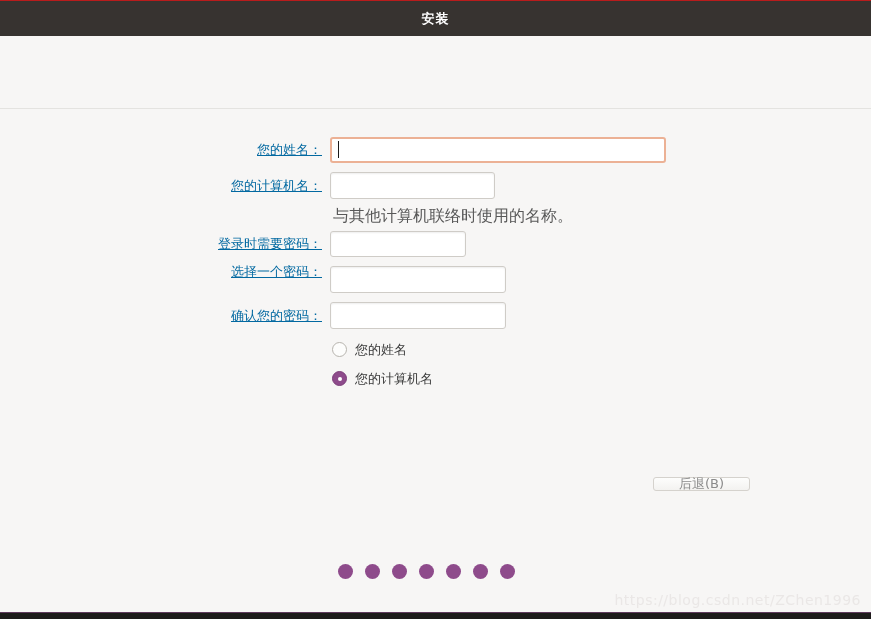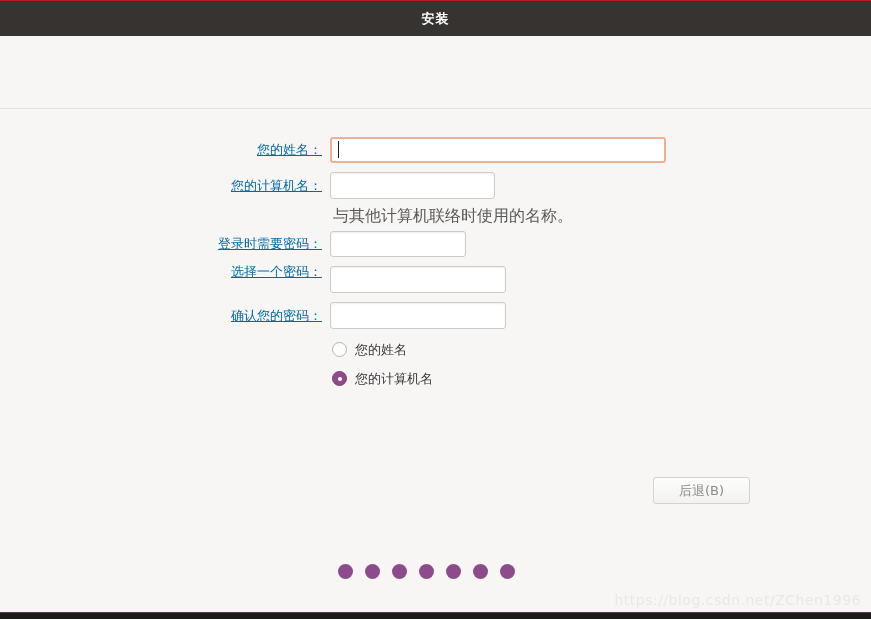--- a/index.html
+++ b/index.html
@@ -76,21 +76,21 @@
   .radio--on::after {
     content: ""; position: absolute; left: 4.5px; top: 4.5px;
     width: 4px; height: 4px; border-radius: 50%; background: #ffffff;
   }
   .radio-label {
     position: absolute; font-size: 13px; color: #3a3a3a;
     height: 15px; display: flex; align-items: center;
   }
   
   .btn {
-    position: absolute; height: 27px;
+    position: absolute; height: 14px;
     background: linear-gradient(#fdfdfc, #f3f2f0);
     border: 1px solid #d5d2cd;
     border-radius: 3px;
     font-size: 13px;
     display: flex; align-items: center; justify-content: center;
     cursor: default;
     font-family: "DejaVu Sans", "Liberation Sans", sans-serif;
   }
   .btn-back { left: 653px; top: 477px; width: 97px; color: #8b8b8b; }
   .btn-continue { left: 756px; top: 477px; width: 93px; color: #bfbebc; }

